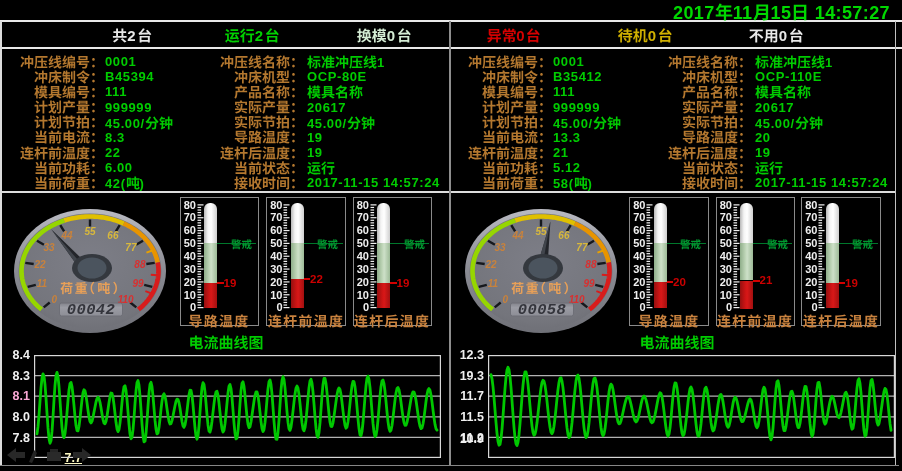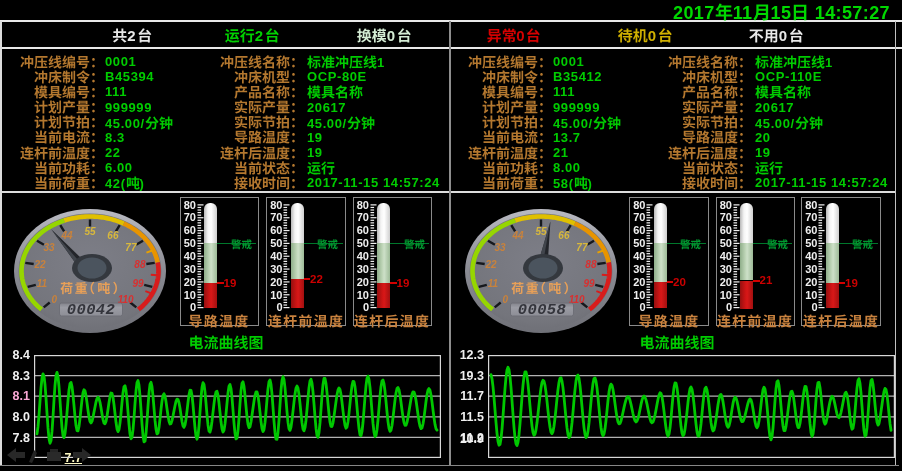--- a/index.html
+++ b/index.html
@@ -347,38 +347,38 @@
     </svg><svg style="overflow:visible;" width="14.00" height="12.32" viewBox="0 -880 1000 880" fill="currentColor">
       <use href="#c949F" x="0"></use>
     </svg></div>
 <div style="position:absolute;right:350.0px;top:130.3px;font:700 14.0px 'Liberation Sans',sans-serif;line-height:1;color:#b4782f;white-space:nowrap;"><svg style="overflow:visible;" width="70.00" height="12.32" viewBox="0 -880 5000 880" fill="currentColor">
       <use href="#c5F53" x="0"></use>
       <use href="#c524D" x="1000"></use>
       <use href="#c7535" x="2000"></use>
       <use href="#c6D41" x="3000"></use>
       <use href="#cFF1A" x="4000"></use>
     </svg></div>
-<div style="position:absolute;left:553.0px;top:130.8px;font:700 13.0px 'Liberation Sans',sans-serif;line-height:1;color:#00cc00;white-space:nowrap;letter-spacing:0.60px;">13.7</div>
+<div style="position:absolute;left:553.0px;top:130.8px;font:700 13.0px 'Liberation Sans',sans-serif;line-height:1;color:#00cc00;white-space:nowrap;letter-spacing:0.60px;">13.3</div>
 <div style="position:absolute;right:350.0px;top:145.5px;font:700 14.0px 'Liberation Sans',sans-serif;line-height:1;color:#b4782f;white-space:nowrap;"><svg style="overflow:visible;" width="84.00" height="12.32" viewBox="0 -880 6000 880" fill="currentColor">
       <use href="#c8FDE" x="0"></use>
       <use href="#c6746" x="1000"></use>
       <use href="#c524D" x="2000"></use>
       <use href="#c6E29" x="3000"></use>
       <use href="#c5EA6" x="4000"></use>
       <use href="#cFF1A" x="5000"></use>
     </svg></div>
 <div style="position:absolute;left:553.0px;top:146.0px;font:700 13.0px 'Liberation Sans',sans-serif;line-height:1;color:#00cc00;white-space:nowrap;letter-spacing:0.60px;">21</div>
 <div style="position:absolute;right:350.0px;top:160.6px;font:700 14.0px 'Liberation Sans',sans-serif;line-height:1;color:#b4782f;white-space:nowrap;"><svg style="overflow:visible;" width="70.00" height="12.32" viewBox="0 -880 5000 880" fill="currentColor">
       <use href="#c5F53" x="0"></use>
       <use href="#c524D" x="1000"></use>
       <use href="#c529F" x="2000"></use>
       <use href="#c8017" x="3000"></use>
       <use href="#cFF1A" x="4000"></use>
     </svg></div>
-<div style="position:absolute;left:553.0px;top:161.1px;font:700 13.0px 'Liberation Sans',sans-serif;line-height:1;color:#00cc00;white-space:nowrap;letter-spacing:0.60px;">8.00</div>
+<div style="position:absolute;left:553.0px;top:161.1px;font:700 13.0px 'Liberation Sans',sans-serif;line-height:1;color:#00cc00;white-space:nowrap;letter-spacing:0.60px;">5.12</div>
 <div style="position:absolute;right:350.0px;top:175.7px;font:700 14.0px 'Liberation Sans',sans-serif;line-height:1;color:#b4782f;white-space:nowrap;"><svg style="overflow:visible;" width="70.00" height="12.32" viewBox="0 -880 5000 880" fill="currentColor">
       <use href="#c5F53" x="0"></use>
       <use href="#c524D" x="1000"></use>
       <use href="#c8377" x="2000"></use>
       <use href="#c91CD" x="3000"></use>
       <use href="#cFF1A" x="4000"></use>
     </svg></div>
 <div style="position:absolute;left:553.0px;top:176.2px;font:700 13.0px 'Liberation Sans',sans-serif;line-height:1;color:#00cc00;white-space:nowrap;letter-spacing:0.60px;">58(<svg style="overflow:visible;" width="14.00" height="12.32" viewBox="0 -880 1000 880" fill="currentColor">
       <use href="#c5428" x="0"></use>
     </svg>)</div>

